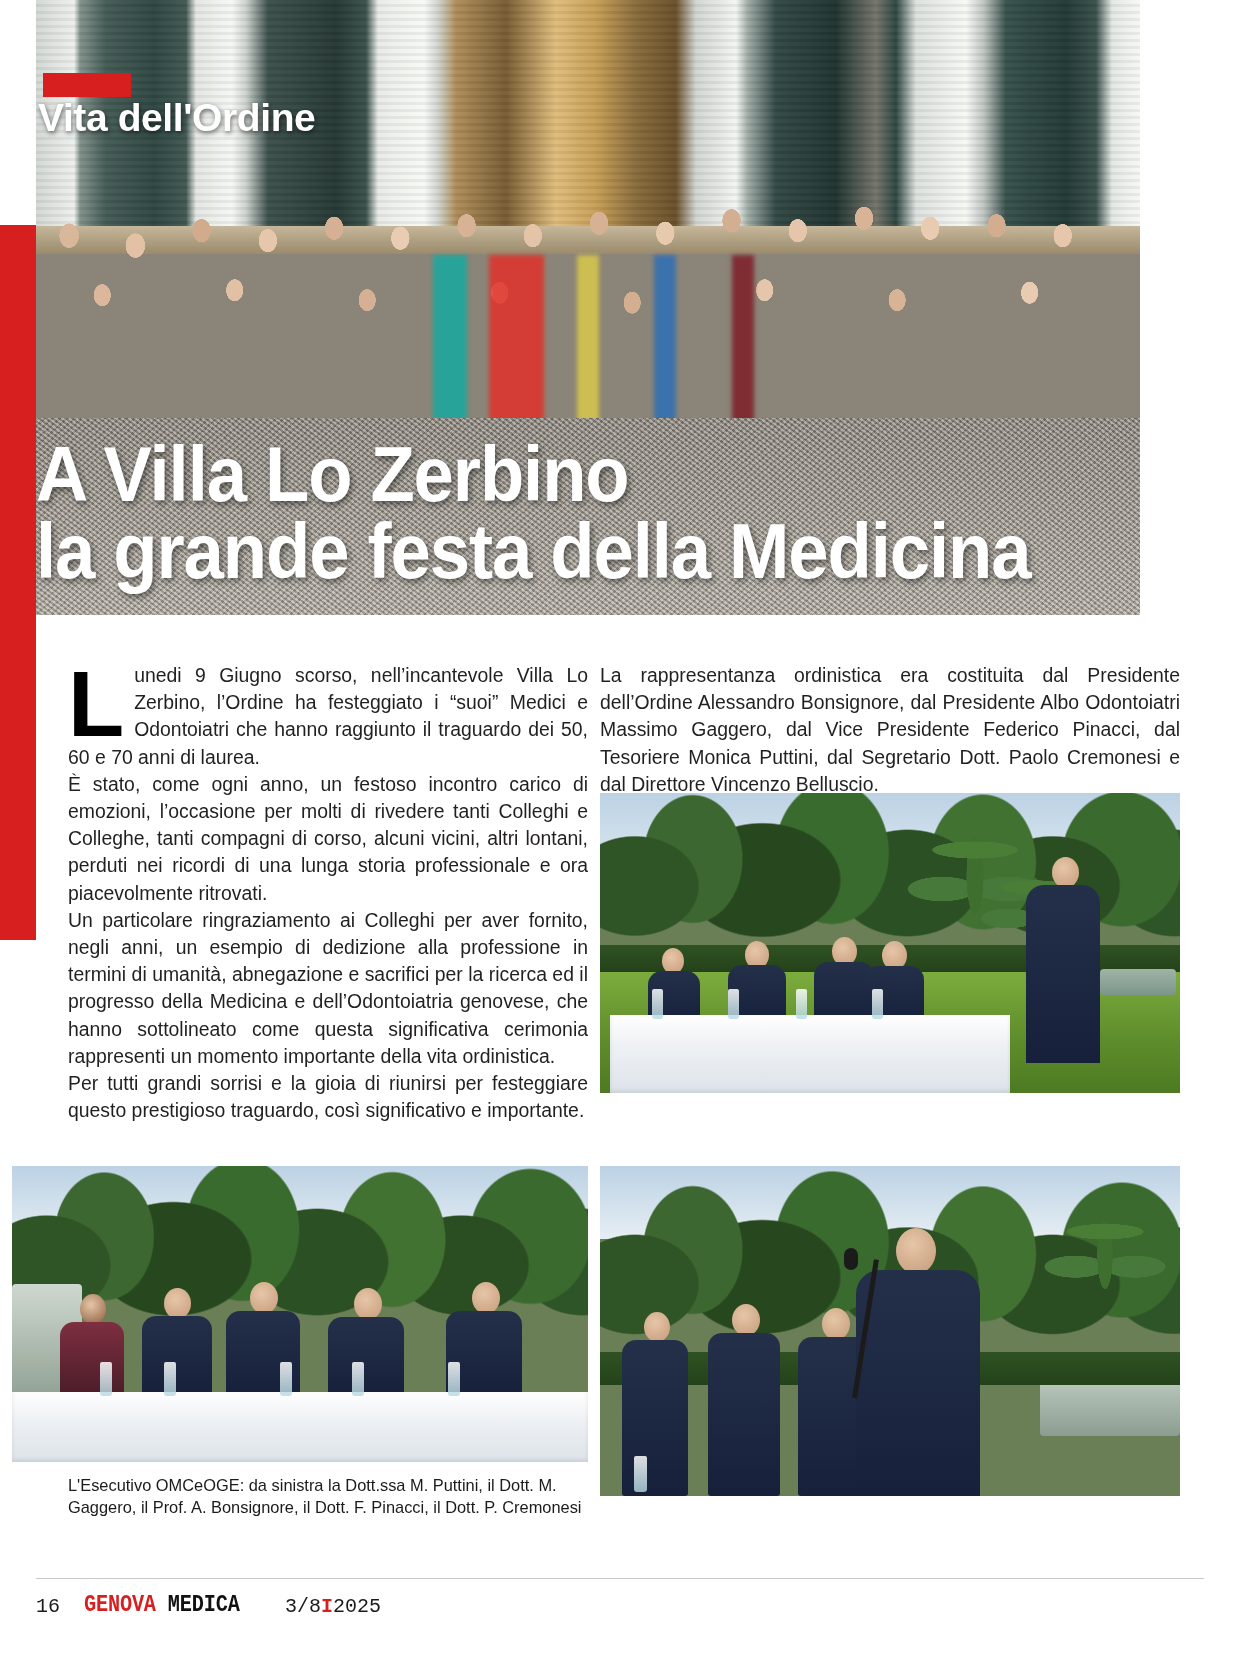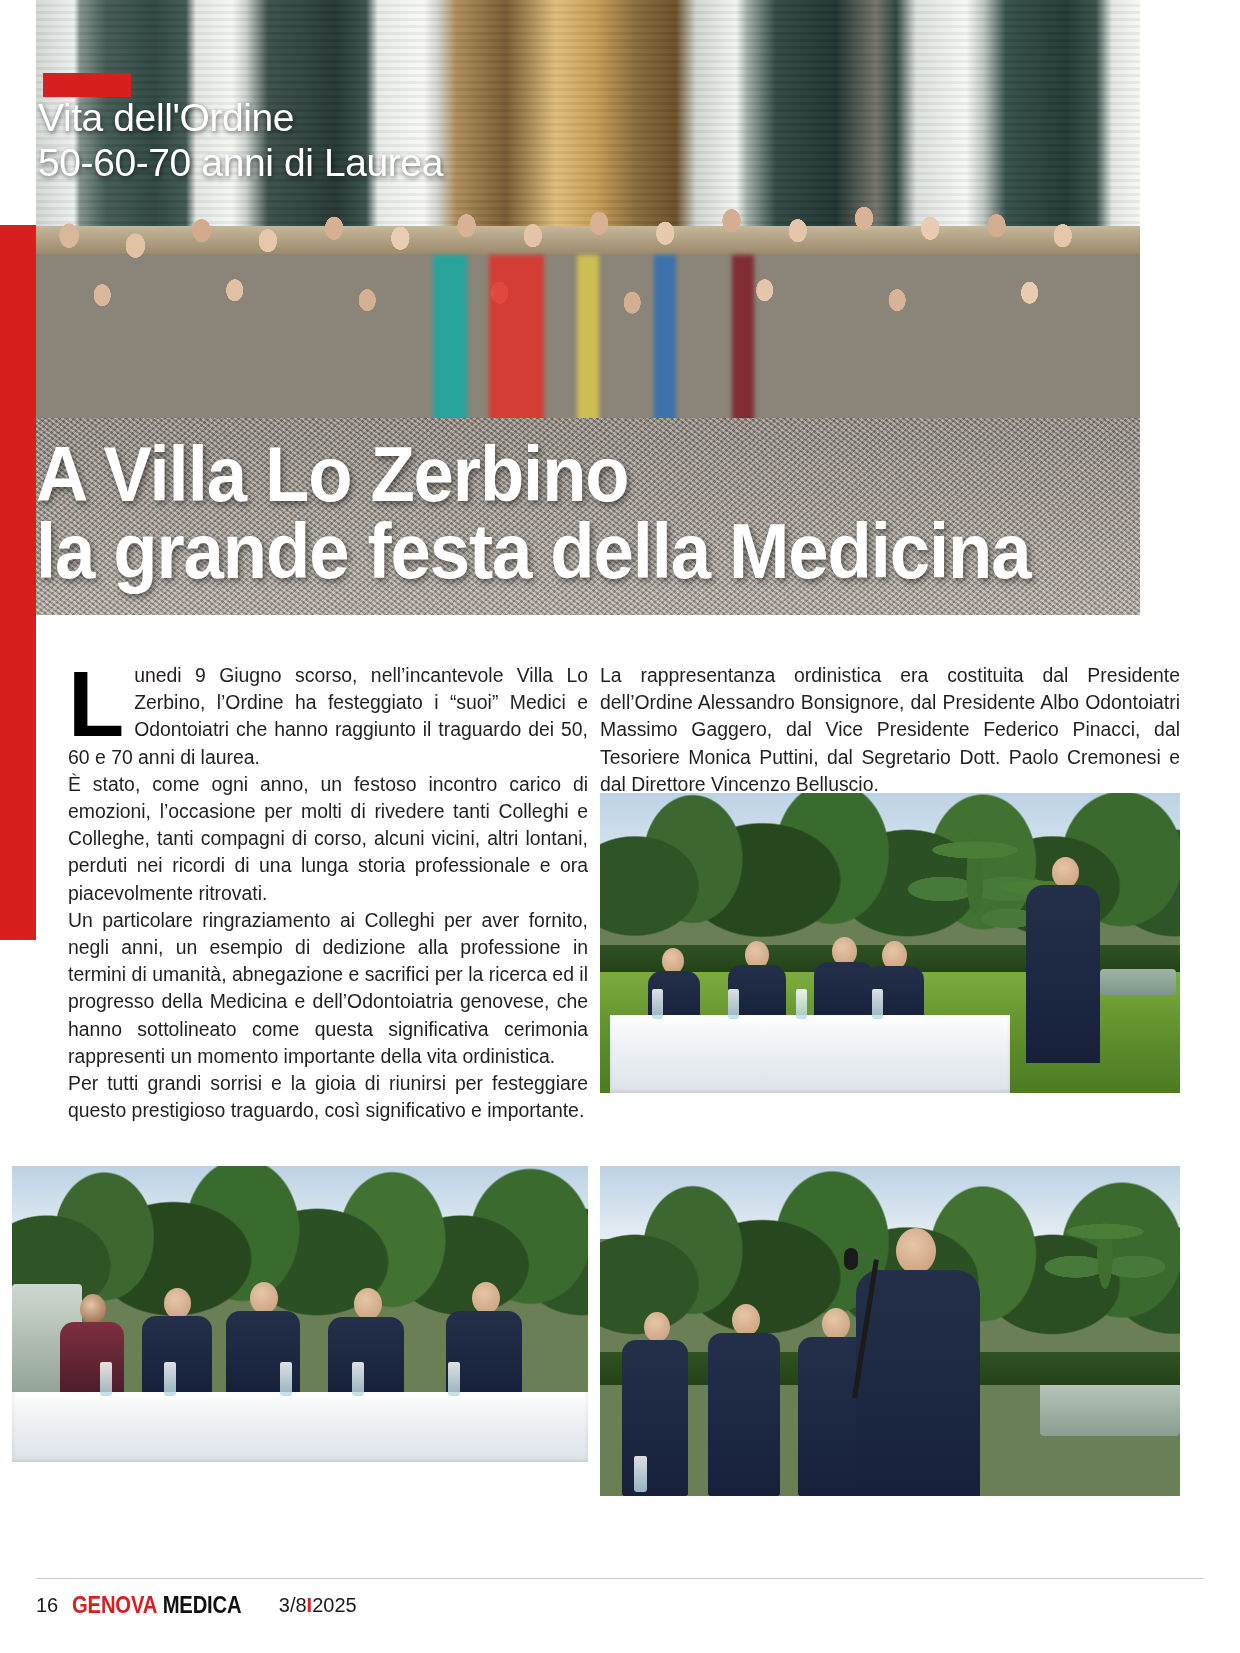--- a/index.html
+++ b/index.html
@@ -123,21 +123,21 @@
   .hero-kicker-bar {
     position: absolute; left: 43px; top: 73px;
     width: 88px; height: 24px; background: #d81f20; z-index: 4;
   }
 
   .hero-kicker {
     position: absolute; left: 38px; top: 96px;
     z-index: 5;
     color: #ffffff;
     font-family: "Liberation Sans", sans-serif;
-    font-weight: 400;
+    font-weight: 700;
     font-size: 39px;
     line-height: 1.15;
     letter-spacing: -0.4px;
     text-shadow: 1px 2px 5px rgba(0,0,0,.55);
   }
   .hero-kicker div { white-space: nowrap; }
 
   .hero-title {
     position: absolute; left: 36px; top: 436px;
     z-index: 5; width: 1060px;
@@ -262,22 +262,22 @@
   }
 
   
   .footer-rule {
     position:absolute; left:36px; top:1578px; width:1168px; height:1px;
     background:#c9c9c9;
   }
   .footer {
     position: absolute;
     left: 36px; top: 1592px;
-    display: flex; align-items: center; gap: 14px;
-    font-family: Liberation Sans, sans-serif;
+    display: flex; align-items: flex-end; gap: 24px;
+    font-family: Liberation Mono, monospace;
   }
   .footer .pageno { font-size: 20px; color:#1b1b1b; }
   .footer .mast {
     font-size: 23px; font-weight: 700; letter-spacing: -0.2px;
     transform: scaleX(0.88); transform-origin: left center;
   }
   .footer .mast .g { color:#d81f20; }
   .footer .mast .m { color:#111111; }
   .footer .issue { font-size: 20px; color:#1b1b1b; }
   .footer .issue .sep { color:#d81f20; font-weight:700; }
@@ -298,21 +298,20 @@
       <div class="crowd2"></div>
       <div class="crowd-color"></div>
       <div class="gravel"></div>
     </div>
   </div>
 
   <div class="hero-kicker-bar"></div>
 
   <div class="hero-kicker">
     <div>Vita dell'Ordine</div>
-    <div>50-60-70 anni di Laurea</div>
   </div>
 
   <div class="hero-title">
     <div>A Villa Lo Zerbino</div>
     <div>la grande festa della Medicina</div>
   </div>
 
   <div class="col-left">
     <div class="body-text">
       <span class="dropcap">L</span>
@@ -374,20 +373,21 @@
     <div class="head" style="left:460px; top:116px; width:28px; height:32px;"></div>
     <div class="person" style="left:434px; top:145px; width:76px; height:86px;"></div>
 
     <div class="table" style="left:0px; top:226px; width:576px; height:70px;"></div>
     <div class="bottle" style="left:88px; top:196px; width:12px; height:34px;"></div>
     <div class="bottle" style="left:152px; top:196px; width:12px; height:34px;"></div>
     <div class="bottle" style="left:268px; top:196px; width:12px; height:34px;"></div>
     <div class="bottle" style="left:340px; top:196px; width:12px; height:34px;"></div>
     <div class="bottle" style="left:436px; top:196px; width:12px; height:34px;"></div>
   </div>
+  <div class="caption" style="left:68px; top:1474px; width:520px;">L'Esecutivo OMCeOGE: da sinistra la Dott.ssa M. Puttini, il Dott. M. Gaggero, il Prof. A. Bonsignore, il Dott. F. Pinacci, il Dott. P. Cremonesi</div>
 
   <div class="photo" style="left:600px; top:1166px; width:580px; height:330px;">
     <div class="sky" style="height:22%;"></div>
     <div class="trees" style="height:58%;"></div>
     <div class="palm" style="left:430px; top:24px; transform:scale(.9);"></div>
     <div class="fountain" style="left:440px; top:216px; width:140px; height:54px; background:linear-gradient(180deg,#b8c6bb,#8b9d91);"></div>
     <div class="hedge" style="top:186px; height:10%;"></div>
 
     <div class="head" style="left:44px; top:146px; width:26px; height:30px;"></div>
     <div class="person" style="left:22px; top:174px; width:66px; height:156px;"></div>

